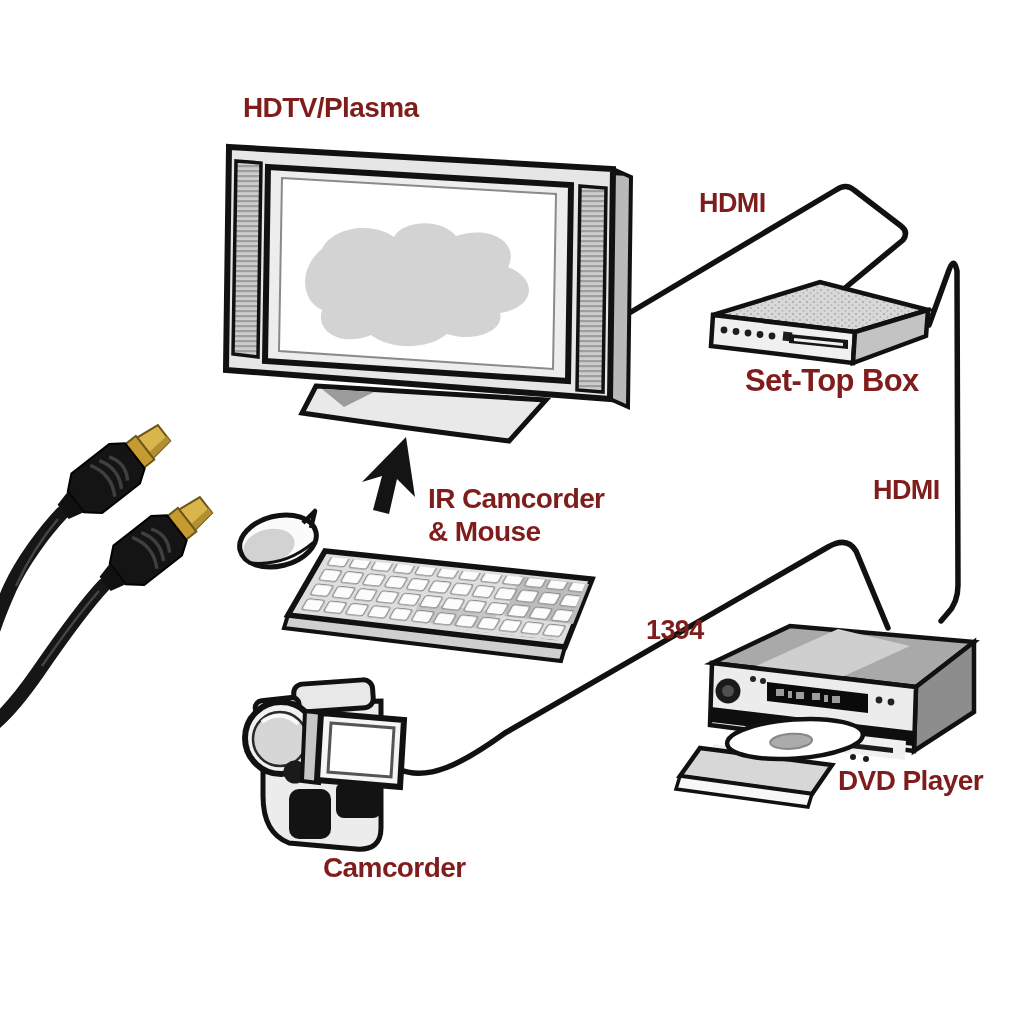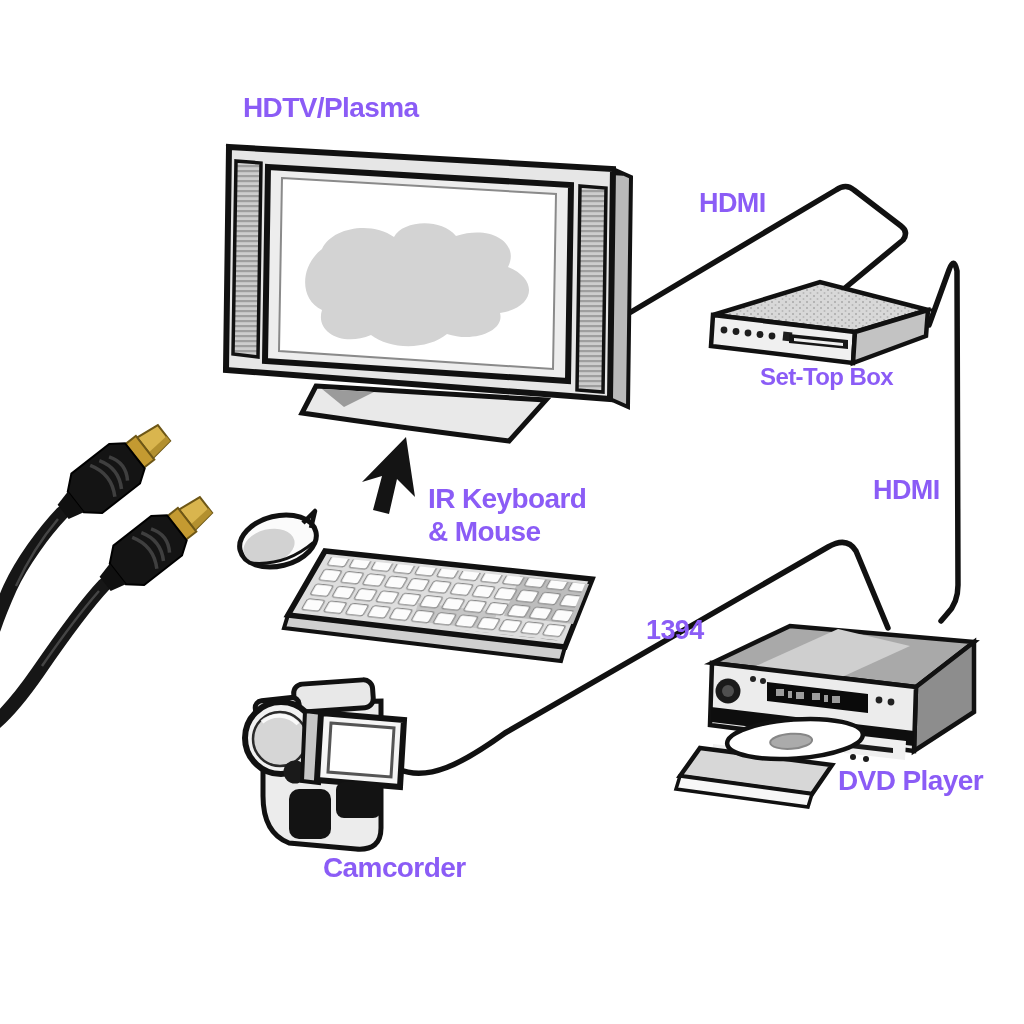--- a/index.html
+++ b/index.html
@@ -3,25 +3,25 @@
 <meta charset="utf-8">
 <style>
   html,body { margin:0; padding:0; background:#ffffff; }
   #canvas {
     position:relative; width:1024px; height:1024px; background:#ffffff;
     overflow:hidden; font-family:"Liberation Sans", sans-serif;
   }
   #art { position:absolute; left:0; top:0; }
   .lbl {
     position:absolute; font-family:"Liberation Sans", sans-serif;
-    font-weight:700; color:#8b5cf6; white-space:nowrap; letter-spacing:-0.6px;
+    font-weight:700; color:#7f1d1d; white-space:nowrap; letter-spacing:-0.6px;
   }
   .lbl-hdtv      { left:243px; top:92px;  font-size:28px; }
   .lbl-hdmi-top  { left:699px; top:188px; font-size:27px; }
-  .lbl-stb       { left:745px; top:363px; font-size:24px;margin-left:15px; }
+  .lbl-stb       { left:745px; top:363px; font-size:31px; }
   .lbl-hdmi-right{ left:873px; top:475px; font-size:27px; }
   .lbl-ir        { left:428px; top:482px; font-size:28px; line-height:33px; }
   .lbl-1394      { left:646px; top:591px; font-size:27px;margin-top:24px; }
   .lbl-dvd       { left:838px; top:765px; font-size:28px; }
   .lbl-cam       { left:323px; top:852px; font-size:28px; }
 </style>
 </head>
 <body>
 
 <div id="canvas">
@@ -174,19 +174,19 @@
       <polygon points="112,-13 128,-9 128,9 112,13" fill="#101010"></polygon>
     </g>
   </g>
 </svg>
 
   <div class="lbl lbl-hdtv">HDTV/Plasma</div>
   <div class="lbl lbl-hdmi-top">HDMI</div>
   <div class="lbl lbl-stb">Set-Top Box</div>
   <div class="lbl lbl-hdmi-right">HDMI</div>
   <div class="lbl lbl-ir">
-    <div>IR Keyboard</div>
+    <div>IR Camcorder</div>
     <div>&amp; Mouse</div>
   </div>
   <div class="lbl lbl-1394">1394</div>
   <div class="lbl lbl-cam">Camcorder</div>
   <div class="lbl lbl-dvd">DVD Player</div>
 </div>
 
 </body></html>

